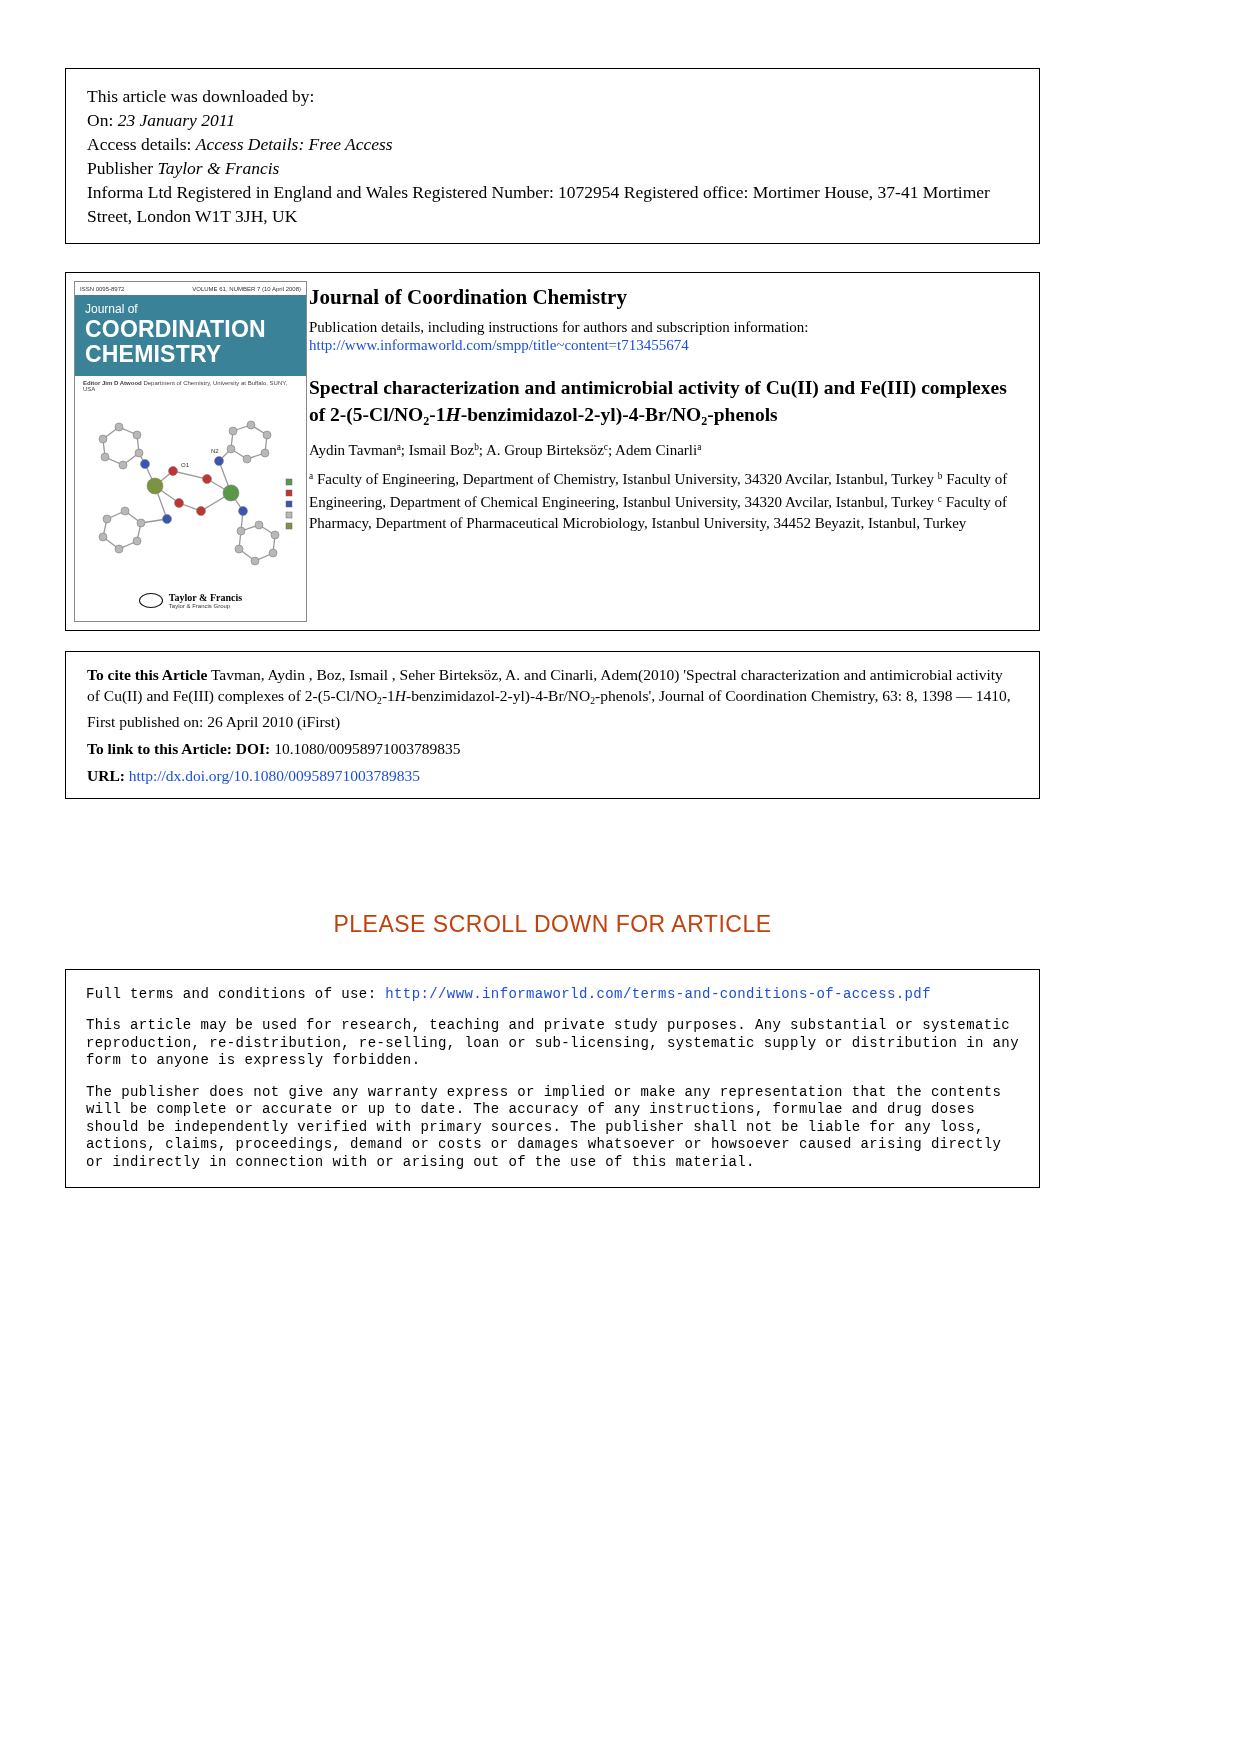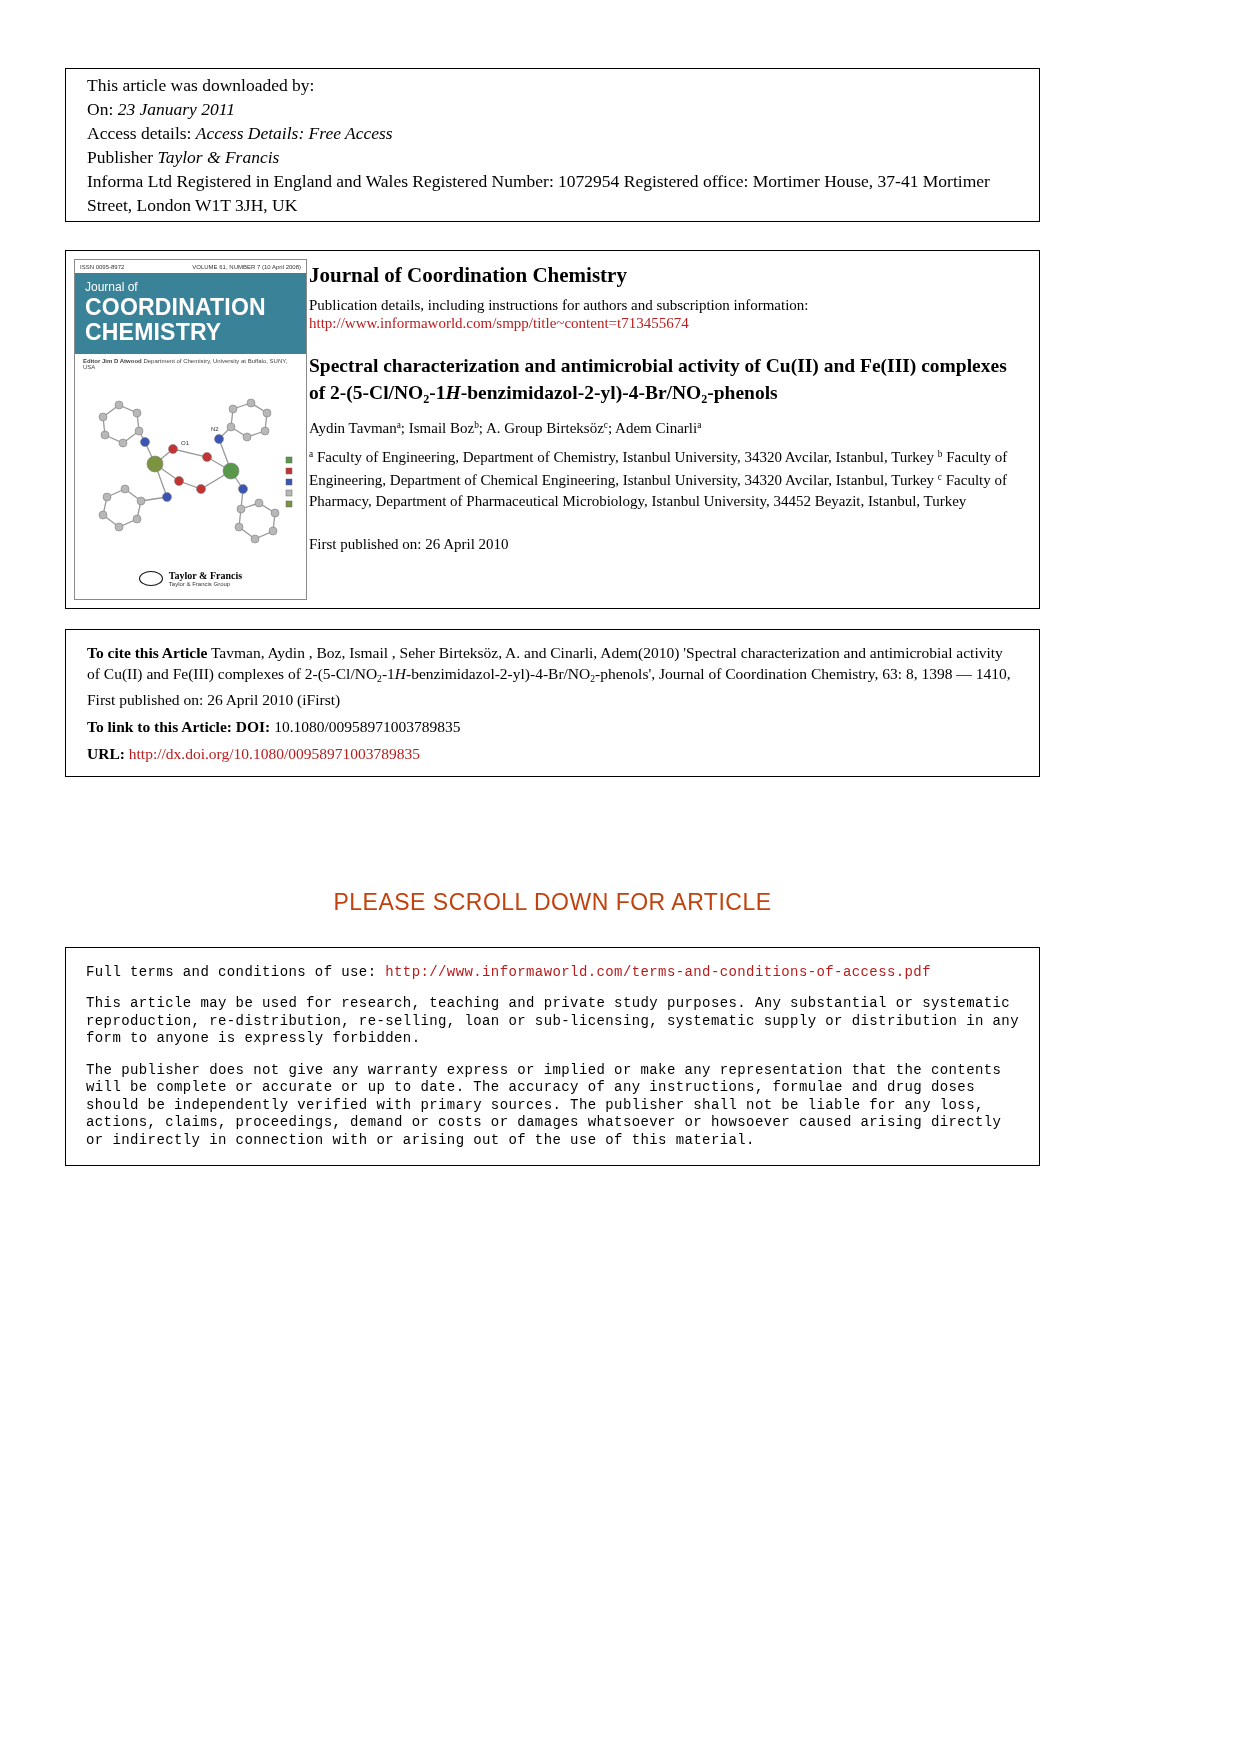--- a/index.html
+++ b/index.html
@@ -7,21 +7,21 @@
   body {
     width: 1240px; height: 1755px;
     background: #ffffff; color: #000;
     font-family: "Liberation Serif", serif;
     overflow: hidden;
   }
   .content { position: relative; margin-left: 65px; width: 975px; }
   .box { border: 1px solid #000; background: #fff; }
 
   
-  .notice-box { margin-top: 68px; padding: 4px 21px; font-size: 17.5px; line-height: 24px; }
+  .notice-box { margin-top: 68px; padding: 15px 21px; font-size: 17.5px; line-height: 24px; }
   .italic { font-style: italic; }
   .bold { font-weight: bold; }
 
   
   .article-box { margin-top: 28px; padding: 8px; display: flex; gap: 0; }
 
   .cover {
     width: 233px; height: 341px; border: 1px solid #8a8a8a; flex-shrink: 0;
     display: flex; flex-direction: column;
     font-family: "Liberation Sans", sans-serif;
@@ -33,21 +33,21 @@
   .cover-editor { font-size: 6px; color: #444; padding: 4px 8px 0; }
   .cover-art { flex: 1; display: flex; align-items: center; justify-content: center; }
   .cover-logo { display: flex; align-items: center; justify-content: center; gap: 6px; padding: 0 0 12px; }
   .logo-ellipse { width: 24px; height: 15px; border: 1.5px solid #111; border-radius: 50%; flex-shrink: 0; }
   .logo-text-main { font-size: 10px; font-weight: bold; font-family: "Liberation Serif", serif; line-height: 11px; }
   .logo-text-sub { font-size: 6px; color: #333; }
 
   .article-info { padding: 4px 6px 0 2px; flex: 1; }
   .journal-title { font-size: 21px; font-weight: bold; margin: 0 0 7px; }
   .pub-details { font-size: 15px; line-height: 20px; }
-  .link { color: #b91c1c; }
+  .link { color: #1d4ed8; }
   .pub-link { font-size: 15px; margin-bottom: 4px; }
   .article-title { font-size: 19.5px; font-weight: bold; line-height: 27px; margin: 20px 0 7px; }
   .authors { font-size: 15px; margin-bottom: 7px; }
   .affiliations { font-size: 15px; line-height: 21px; }
   .first-published { font-size: 15px; margin-top: 24px; }
 
   .seg-sub { font-size: 0.62em; vertical-align: -0.3em; }
   .seg-sup { font-size: 0.62em; vertical-align: 0.5em; }
   .seg-italic { font-style: italic; }
   .seg-bold { font-weight: bold; }
@@ -172,21 +172,20 @@
       </div>
     </div>
 
     <div class="article-info">
       <div class="journal-title">Journal of Coordination Chemistry</div>
       <div class="pub-details">Publication details, including instructions for authors and subscription information:</div>
       <div class="pub-link link">http://www.informaworld.com/smpp/title~content=t713455674</div>
       <div class="article-title"><span>Spectral characterization and antimicrobial activity of Cu(II) and Fe(III) complexes of 2-(5-Cl/NO</span><span class="seg-sub">2</span><span>-1</span><span class="seg-italic">H</span><span>-benzimidazol-2-yl)-4-Br/NO</span><span class="seg-sub">2</span><span>-phenols</span></div>
       <div class="authors"><span>Aydin Tavman</span><span class="seg-sup">a</span><span>; Ismail Boz</span><span class="seg-sup">b</span><span>; A. Group Birteksöz</span><span class="seg-sup">c</span><span>; Adem Cinarli</span><span class="seg-sup">a</span></div>
       <div class="affiliations"><span class="seg-sup">a</span><span> Faculty of Engineering, Department of Chemistry, Istanbul University, 34320 Avcilar, Istanbul, Turkey </span><span class="seg-sup">b</span><span> Faculty of Engineering, Department of Chemical Engineering, Istanbul University, 34320 Avcilar, Istanbul, Turkey </span><span class="seg-sup">c</span><span> Faculty of Pharmacy, Department of Pharmaceutical Microbiology, Istanbul University, 34452 Beyazit, Istanbul, Turkey</span></div>
-      <div class="first-published">First published on: 26 April 2010</div>
     </div>
   </div>
 
   <div class="box cite-box">
     <p><span class="seg-bold">To cite this Article</span><span> Tavman, Aydin , Boz, Ismail , Seher Birteksöz, A. and Cinarli, Adem(2010) 'Spectral characterization and antimicrobial activity of Cu(II) and Fe(III) complexes of 2-(5-Cl/NO</span><span class="seg-sub">2</span><span>-1</span><span class="seg-italic">H</span><span>-benzimidazol-2-yl)-4-Br/NO</span><span class="seg-sub">2</span><span>-phenols', Journal of Coordination Chemistry, 63: 8, 1398 — 1410, First published on: 26 April 2010 (iFirst)</span></p>
     <p>
       <span class="bold">To link to this Article: DOI: </span><span>10.1080/00958971003789835</span>
     </p>
     <p>
       <span class="bold">URL: </span><span class="link">http://dx.doi.org/10.1080/00958971003789835</span>

